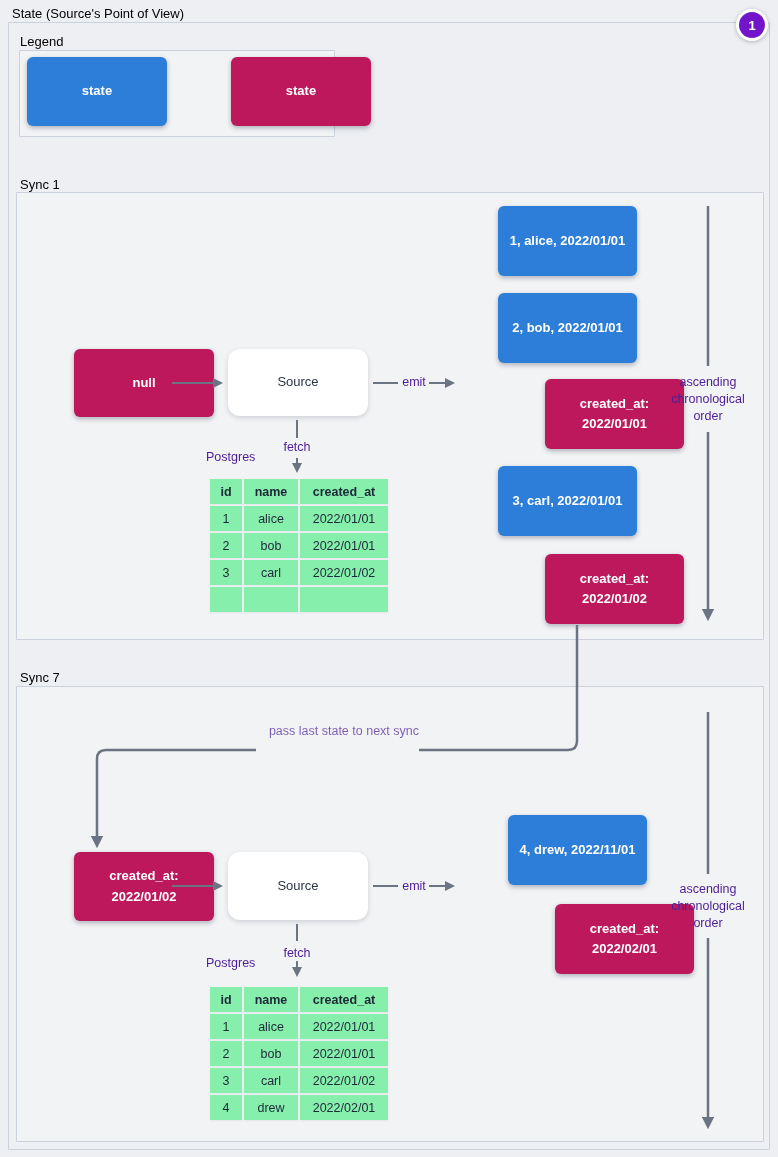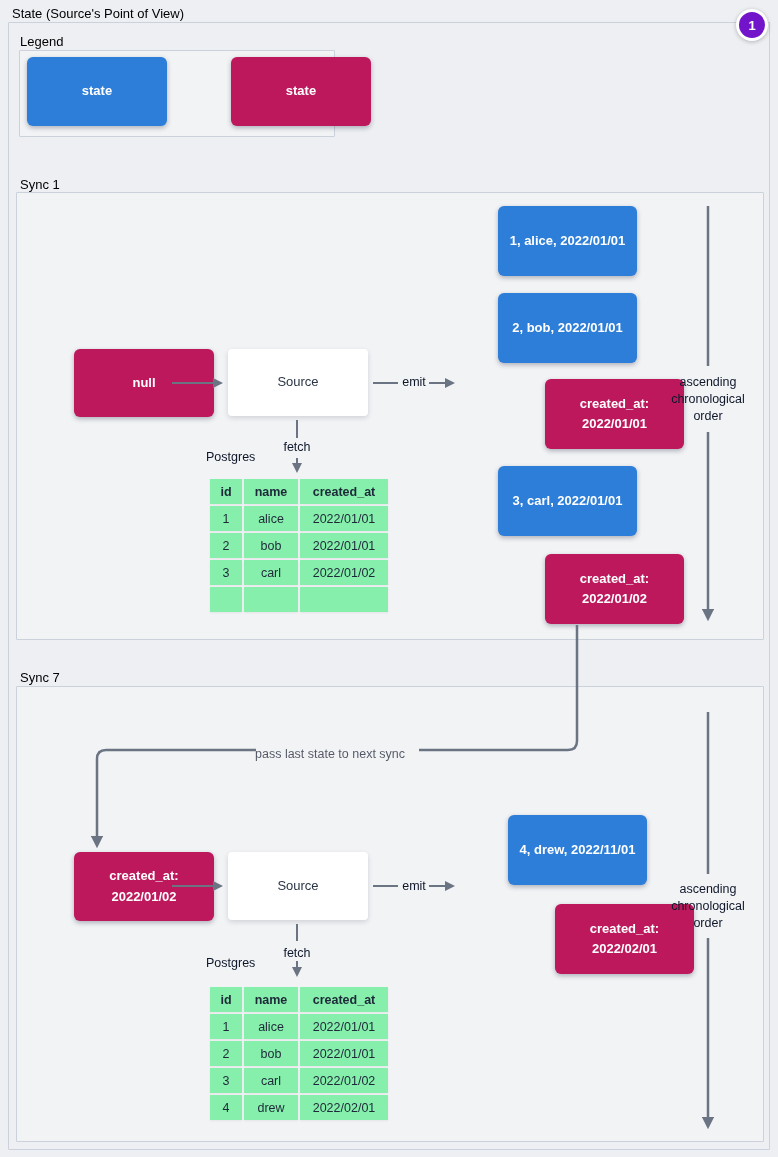--- a/index.html
+++ b/index.html
@@ -19,24 +19,24 @@
   .node{
     position:absolute;display:flex;align-items:center;justify-content:center;
     color:#ffffff;font-weight:700;font-size:13px;text-align:center;
     border-radius:6px;white-space:pre-line;line-height:1.55;
     box-shadow:0 2px 5px rgba(30,40,60,.33);
   }
   .record{background:#2d7ed8;}
   .state{background:#be185d;margin-left:47px;}
   .source{
     background:#ffffff;color:#2b3545;font-weight:400;
-    box-shadow:0 2px 5px rgba(30,40,60,.16);border-radius:4px;
+    box-shadow:0 2px 5px rgba(30,40,60,.16);border-radius:12px;
   }
   .floating-label{
-    position:absolute;font-size:12.5px;color:#0f172a;white-space:nowrap;
+    position:absolute;font-size:12.5px;color:#4c1d95;white-space:nowrap;
   }
   .centered{text-align:center;white-space:pre-line;line-height:17px;}
   .mini{
     position:absolute;border-collapse:separate;border-spacing:2px;
     font-size:12.5px;color:#1d2838;
   }
   .mini th,.mini td{
     background:#86efac;height:25px;padding:0 4px;text-align:center;
     font-weight:400;box-shadow:0 1px 2px rgba(30,40,60,.07);
   }
@@ -111,21 +111,21 @@
 <div class="node state" style="left:498px;top:379px;width:139px;height:70px;">created_at:
 2022/01/01</div>
 <div class="node record" style="left:498px;top:466px;width:139px;height:70px;">3, carl, 2022/01/01</div>
 <div class="node state" style="left:498px;top:554px;width:139px;height:70px;">created_at:
 2022/01/02</div>
 
 <div class="floating-label centered" style="left:655px;top:374px;width:106px;">ascending
 chronological
 order</div>
 
-<div class="floating-label" style="left:255px;top:747px;width:164px;text-align:left;">pass last state to next sync</div>
+<div class="floating-label" style="left:255px;top:724px;width:164px;text-align:right;">pass last state to next sync</div>
 
 <div class="group-label" style="left:20px;top:670px;">Sync 7</div>
 <div class="group" style="left:16px;top:686px;width:746px;height:454px;"></div>
 
 <div class="node state" style="left:27px;top:852px;width:140px;height:69px;">created_at:
 2022/01/02</div>
 <div class="node source" style="left:228px;top:852px;width:140px;height:68px;">Source</div>
 
 <div class="floating-label" style="left:398px;top:879px;width:32px;text-align:center;">emit</div>
 <div class="floating-label" style="left:275px;top:946px;width:44px;text-align:center;">fetch</div>

